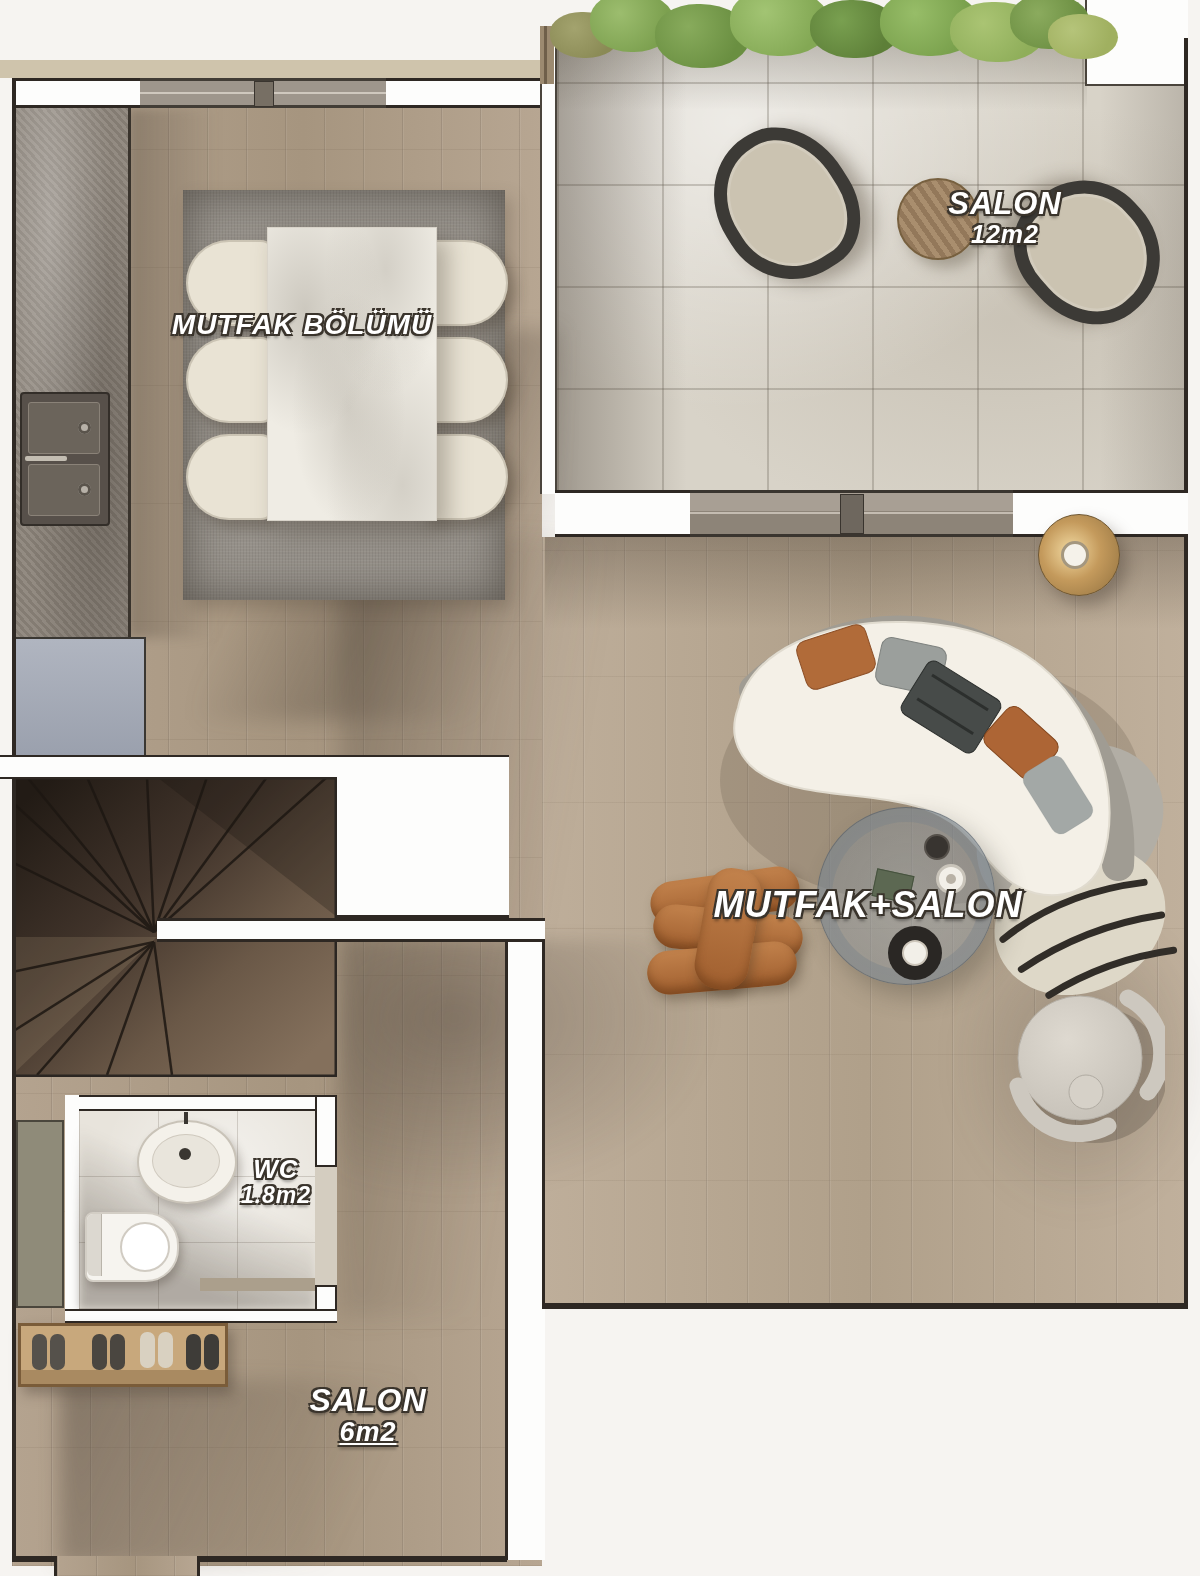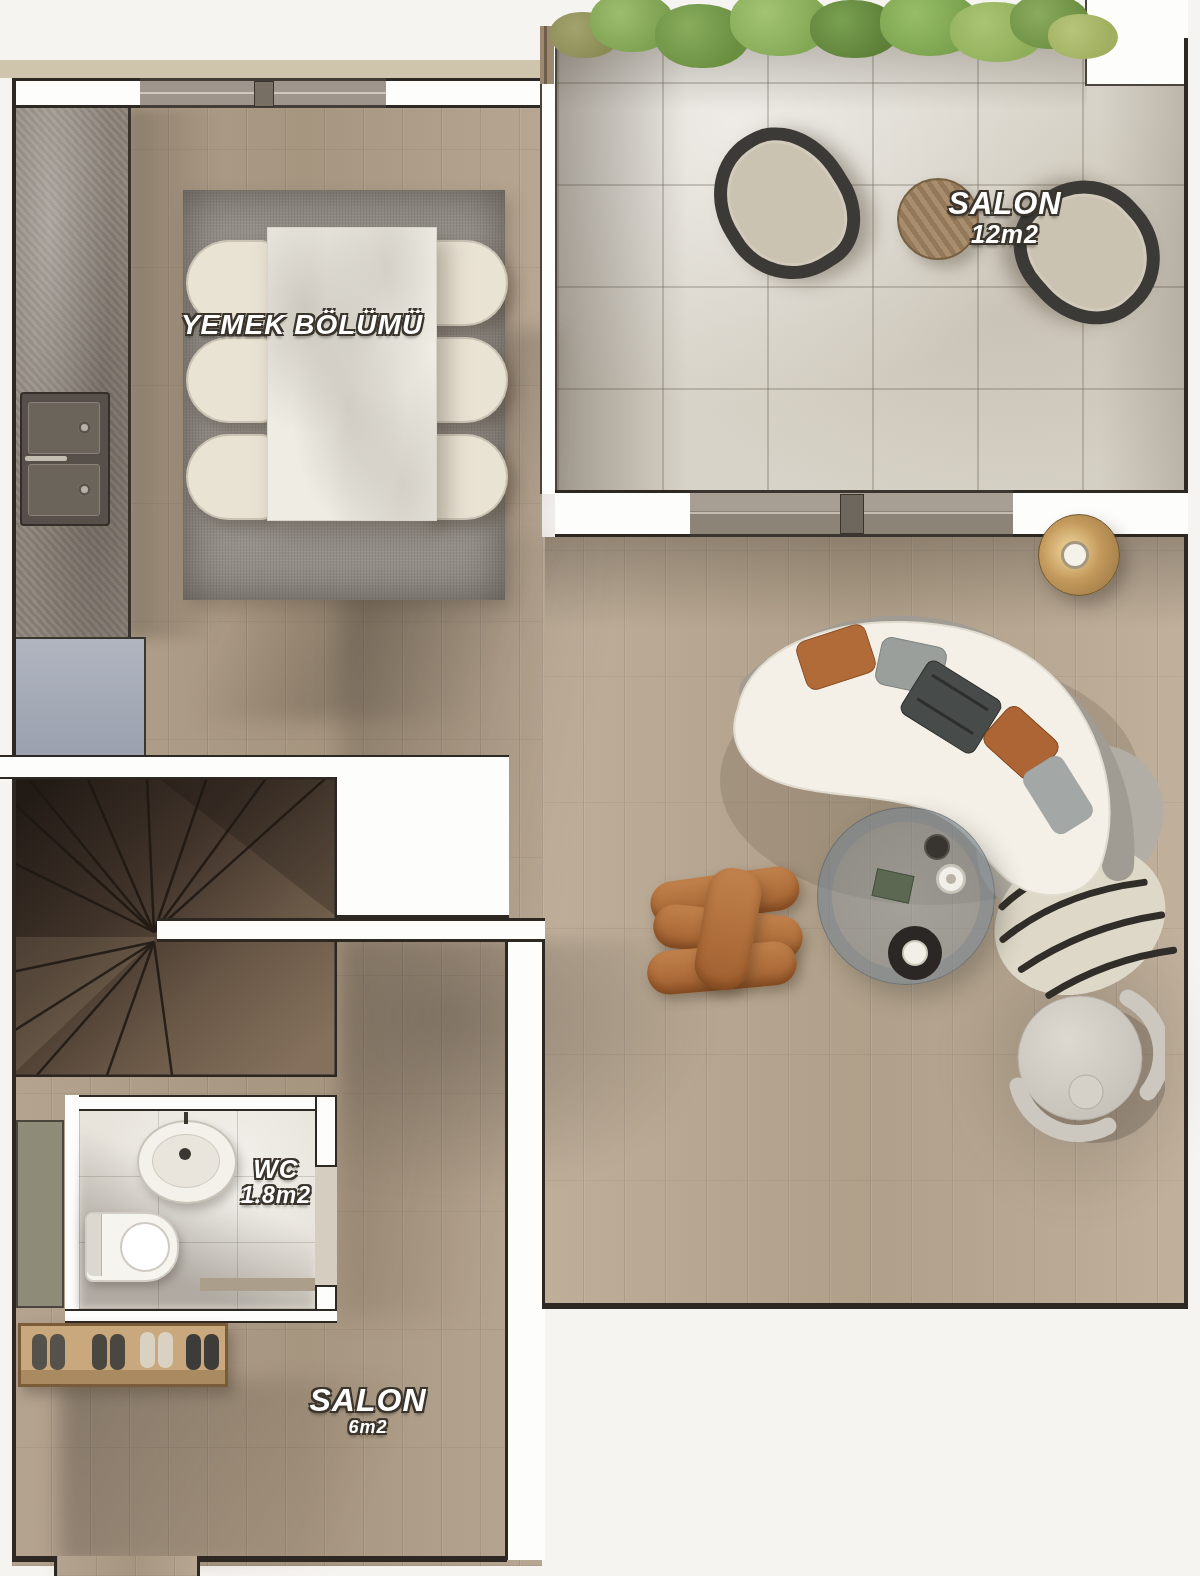--- a/index.html
+++ b/index.html
@@ -313,26 +313,27 @@
     <path d="M 128 18 A 62 62 0 0 1 148 112" stroke="#cdc8bf" stroke-width="17" fill="none" stroke-linecap="round"></path>
     <path d="M 18 106 A 62 62 0 0 0 108 146" stroke="#cdc8bf" stroke-width="17" fill="none" stroke-linecap="round"></path>
     <circle cx="86" cy="112" r="17" fill="#d6d1c8" stroke="#b0aba2"></circle>
   </svg>
 
   <div class="room-label" style="left:1005px;top:188px;font-size:31px;">
     <span>SALON</span>
     <span class="area" style="font-size:25px;">12m2</span>
   </div>
   <div class="room-label" style="left:302px;top:310px;font-size:28px;">
-    <span>YEMEK BÖLÜMÜ</span>
+    <span>MUTFAK BÖLÜMÜ</span>
   </div>
   <div class="room-label" style="left:868px;top:886px;font-size:36px;">
+    <span>MUTFAK+SALON</span>
   </div>
   <div class="room-label" style="left:276px;top:1156px;font-size:26px;">
     <span>WC</span>
     <span class="area" style="font-size:23px;">1.8m2</span>
   </div>
   <div class="room-label" style="left:368px;top:1384px;font-size:32px;">
     <span>SALON</span>
-    <span class="area" style="font-size:18px;">6m2</span>
+    <span class="area" style="font-size:27px;text-decoration:underline;">6m2</span>
   </div>
 
 </div>
 
 </body></html>

